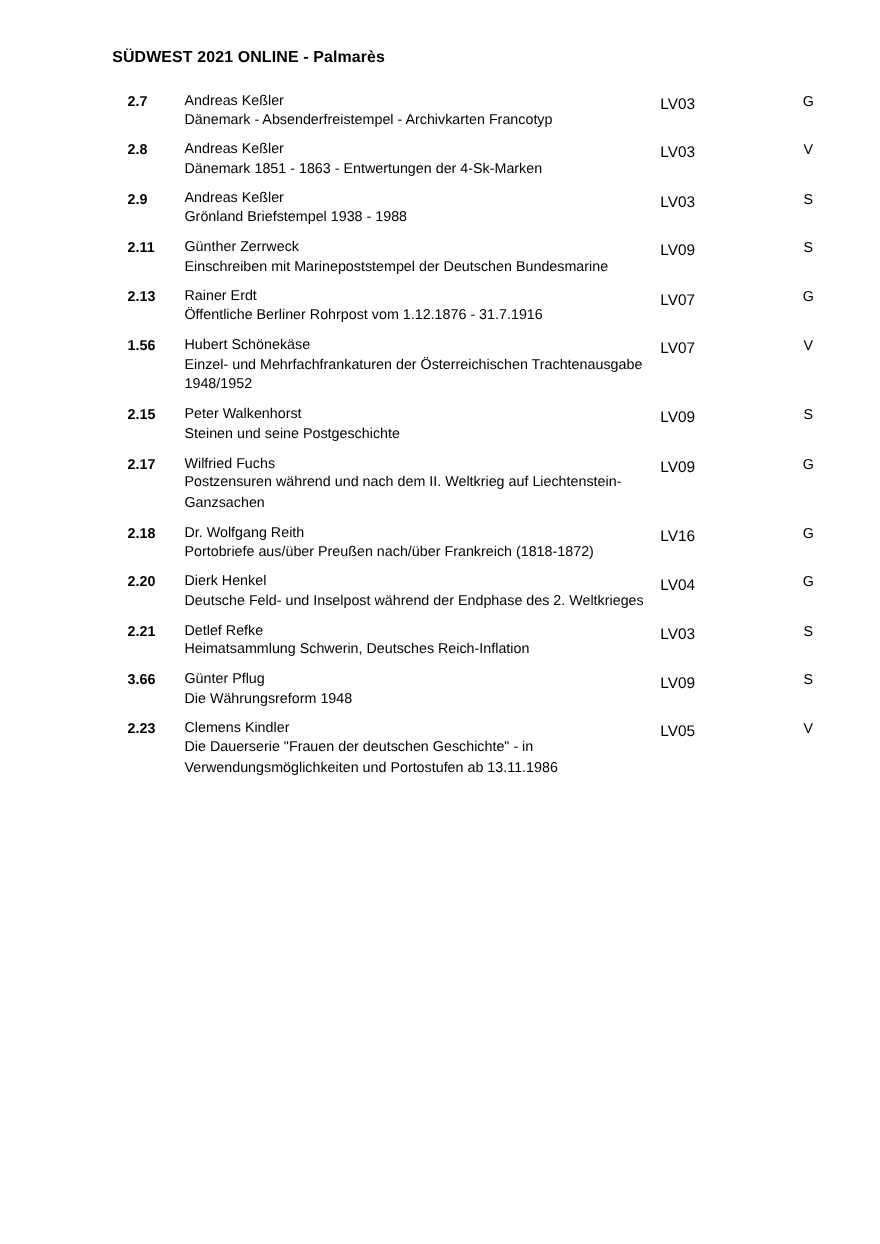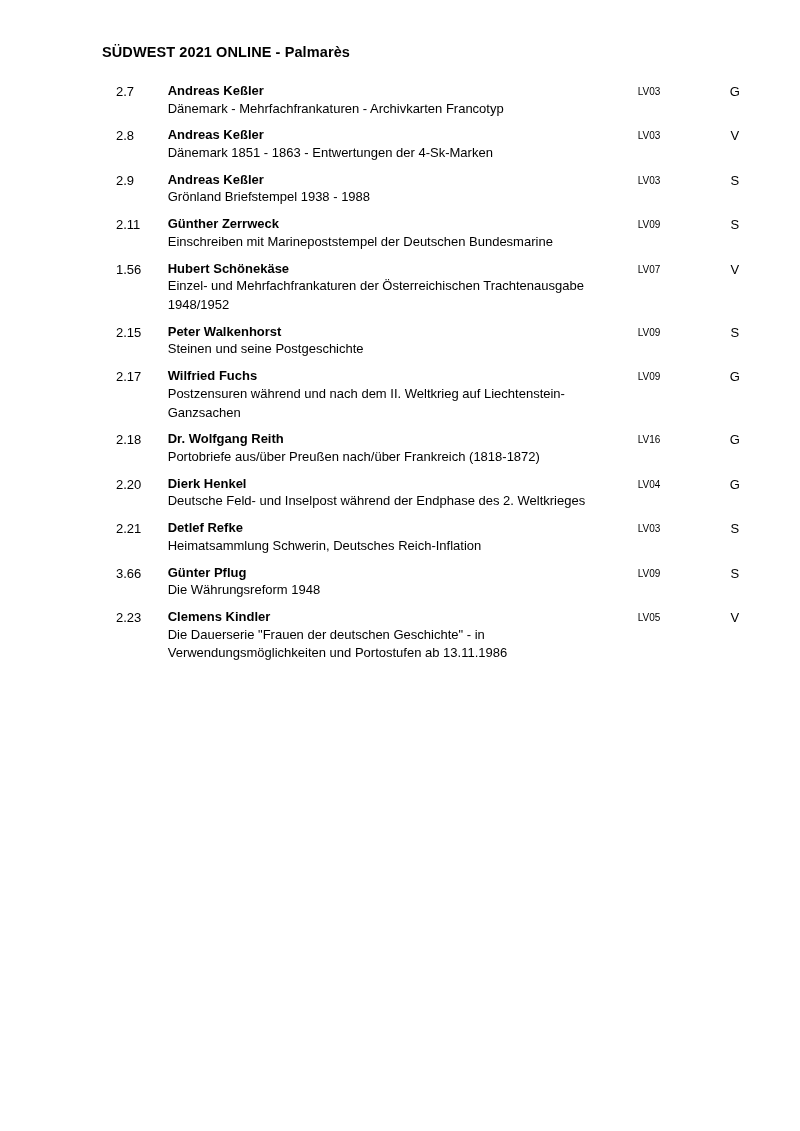--- a/index.html
+++ b/index.html
@@ -34,45 +34,44 @@
     border-collapse: collapse;
     table-layout: fixed;
   }
   table.entries td {
     vertical-align: top;
     padding: 0;
   }
   .col-num {
     width: 62px;
     font-size: 13px;
-    font-weight: normal;
+    font-weight: bold;
     text-align: left;
     padding-top: 2px !important;
     padding-left: 14px !important;
     box-sizing: border-box;
   }
   .col-main {
     width: 400px;
     padding-right: 8px !important;
   }
   .col-code {
     width: 92px;
-    text-align: center;
-    font-size: 10px;
+    font-size: 14px;
     padding-top: 4px !important;
   }
   .col-award {
     width: 70px;
     text-align: center;
     font-size: 13px;
     padding-top: 2px !important;
   }
   .exhibitor {
     font-size: 13px;
-    font-weight: bold;
+    font-weight: normal;
     line-height: 1.35;
   }
   .exhibit-title {
     font-size: 13px;
     font-weight: normal;
     line-height: 1.45;
   }
   tr.entry-row > td {
     padding-bottom: 8px !important;
   }
@@ -84,21 +83,21 @@
 
   <div class="doc-title">SÜDWEST 2021 ONLINE - Palmarès</div>
 
   <table class="entries">
     <tbody>
 
       <tr class="entry-row">
         <td class="col-num">2.7</td>
         <td class="col-main">
           <div class="exhibitor">Andreas Keßler</div>
-          <div class="exhibit-title">Dänemark - Mehrfachfrankaturen - Archivkarten Francotyp</div>
+          <div class="exhibit-title">Dänemark - Absenderfreistempel - Archivkarten Francotyp</div>
         </td>
         <td class="col-code">LV03</td>
         <td class="col-award">G</td>
       </tr>
 
       <tr class="entry-row">
         <td class="col-num">2.8</td>
         <td class="col-main">
           <div class="exhibitor">Andreas Keßler</div>
           <div class="exhibit-title">Dänemark 1851 - 1863  -  Entwertungen der 4-Sk-Marken</div>
@@ -122,20 +121,29 @@
         <td class="col-num">2.11</td>
         <td class="col-main">
           <div class="exhibitor">Günther Zerrweck</div>
           <div class="exhibit-title">Einschreiben mit Marinepoststempel der Deutschen Bundesmarine</div>
         </td>
         <td class="col-code">LV09</td>
         <td class="col-award">S</td>
       </tr>
 
 
+      <tr class="entry-row">
+        <td class="col-num">2.13</td>
+        <td class="col-main">
+          <div class="exhibitor">Rainer Erdt</div>
+          <div class="exhibit-title">Öffentliche Berliner Rohrpost vom 1.12.1876 - 31.7.1916</div>
+        </td>
+        <td class="col-code">LV07</td>
+        <td class="col-award">G</td>
+      </tr>
 
       <tr class="entry-row">
         <td class="col-num">1.56</td>
         <td class="col-main">
           <div class="exhibitor">Hubert Schönekäse</div>
           <div class="exhibit-title">Einzel- und Mehrfachfrankaturen der Österreichischen Trachtenausgabe 1948/1952</div>
         </td>
         <td class="col-code">LV07</td>
         <td class="col-award">V</td>
       </tr>

